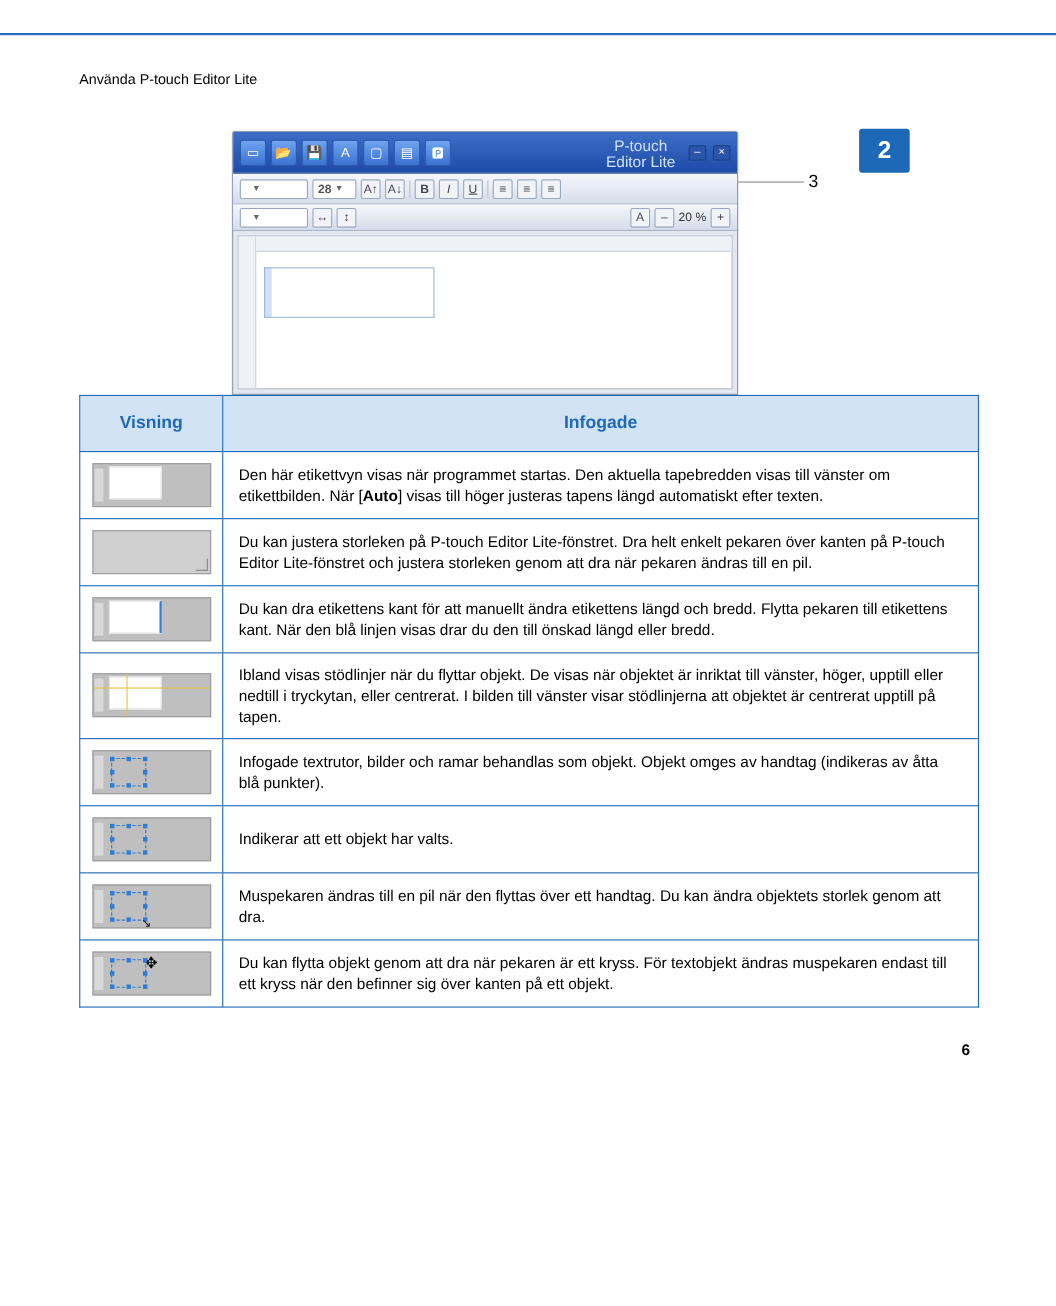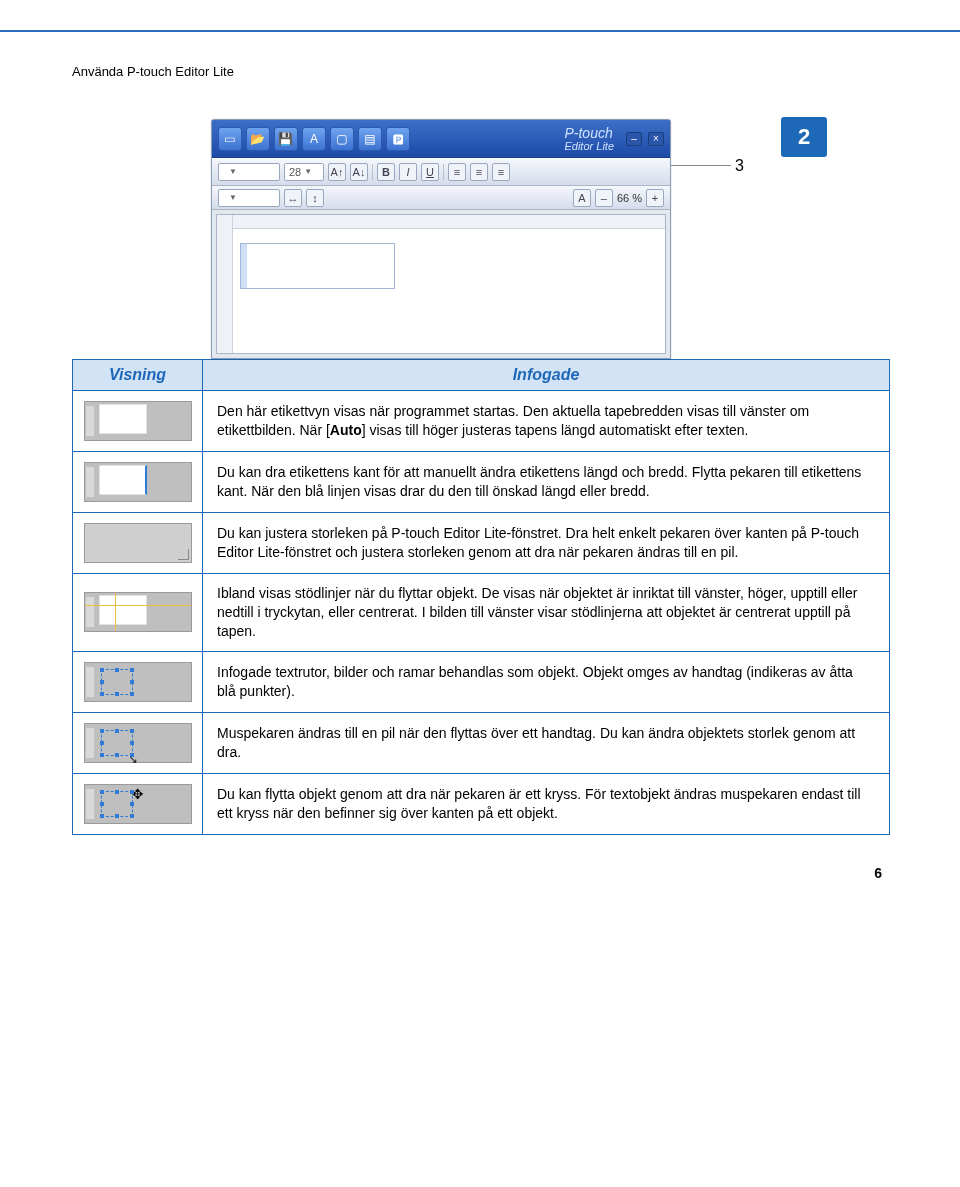--- a/index.html
+++ b/index.html
@@ -49,39 +49,39 @@
     width: 24px; height: 24px;
     background: linear-gradient(#6fa4f0,#3c72d0);
     border: 1px solid #2c5ab0;
     border-radius: 3px;
     display: flex; align-items: center; justify-content: center;
     color: #fff; font-size: 12px;
   }
   .tb-spacer { flex: 1; }
   .brand {
     color: #cfe2ff;
-    font-style: italic;
     font-size: 14px;
     padding: 0 6px;
-  }
-  .brand small { display:block; font-size:11px; line-height:1; }
+    text-align: center;
+  }
+  .brand small { display:block; font-size:14px; line-height:1; }
   .win-ctl { width:16px;height:14px;background:#2a55a8;border:1px solid #1a3f80;color:#fff;font-size:10px;display:flex;align-items:center;justify-content:center;margin-left:2px;border-radius:2px;}
   .toolbar2 {
     height: 28px;
     background: linear-gradient(#f5f7fb,#d5dcea);
     display:flex; align-items:center; gap:4px;
     padding: 0 6px;
     border-bottom: 1px solid #aab5c8;
     font-size: 11px;
   }
   .combo {
     height: 18px; background:#fff; border:1px solid #9aa8bf; border-radius:2px;
     display:flex; align-items:center; padding:0 4px; font-size:11px; color:#555;
   }
-  .combo.w50{width:62px;} .combo.w40{width:40px;}
+  .combo.w50{width:62px;} .combo.w40{width:40px;font-weight:bold;}
   .chev{font-size:8px;color:#666;margin-left:3px;}
   .ico {
     width:18px;height:18px;border:1px solid #9aa8bf;border-radius:2px;background:#f0f3f8;
     display:flex;align-items:center;justify-content:center;font-size:11px;color:#445;
   }
   .toolbar3 {
     height: 24px;
     background: linear-gradient(#f5f7fb,#d5dcea);
     display:flex; align-items:center; gap:4px;
     padding: 0 6px;
@@ -138,24 +138,23 @@
   table.feature {
     width: 100%;
     border-collapse: collapse;
     border: 1.5px solid #1e68b8;
   }
   table.feature thead th {
     background: #d2e3f6;
     color: #1e68b8;
     font-weight: bold;
     font-size: 16px;
-    padding: 6px 10px;
+    padding: 16px 10px;
     border: 1.5px solid #1e68b8;
     text-align: center;
-    font-style: italic;
   }
   table.feature td {
     border: 1.5px solid #1e68b8;
     padding: 10px 14px;
     vertical-align: middle;
     line-height: 1.35;
   }
   table.feature td.thumb {
     width: 130px;
     text-align: center;
@@ -268,21 +267,21 @@
         <div class="toolbar3">
           <div class="combo w50">
               <span>&nbsp;</span>
               <span class="chev">▼</span>
             </div>
           <div class="ico">↔</div>
           <div class="ico">↕</div>
           <div style="flex:1"></div>
           <div class="ico">A</div>
           <div class="ico">–</div>
-          <span>66 %</span>
+          <span>20 %</span>
           <div class="ico">+</div>
         </div>
 
         <div class="canvas-area">
           <div class="ruler-v"></div>
           <div class="ruler-h"></div>
           <div class="tape"></div>
         </div>
       </div>
 
@@ -306,32 +305,32 @@
               <div class="lt"></div>
               <div class="label"></div>
             </div>
         </td>
         <td>
           <span>Den här etikettvyn visas när programmet startas. Den aktuella tapebredden visas till vänster om etikettbilden. När [</span><b>Auto</b><span>] visas till höger justeras tapens längd automatiskt efter texten.</span>
         </td>
       </tr>
       <tr>
         <td class="thumb">
+          <div class="thumbbox gray-only"></div>
+        </td>
+        <td>Du kan justera storleken på P-touch Editor Lite-fönstret. Dra helt enkelt pekaren över kanten på P-touch Editor Lite-fönstret och justera storleken genom att dra när pekaren ändras till en pil.</td>
+      </tr>
+      <tr>
+        <td class="thumb">
           <div class="thumbbox">
               <div class="lt"></div>
               <div class="label" style="border-right:2px solid #2f7bd6;"></div>
             </div>
         </td>
         <td>Du kan dra etikettens kant för att manuellt ändra etikettens längd och bredd. Flytta pekaren till etikettens kant. När den blå linjen visas drar du den till önskad längd eller bredd.</td>
-      </tr>
-      <tr>
-        <td class="thumb">
-          <div class="thumbbox gray-only"></div>
-        </td>
-        <td>Du kan justera storleken på P-touch Editor Lite-fönstret. Dra helt enkelt pekaren över kanten på P-touch Editor Lite-fönstret och justera storleken genom att dra när pekaren ändras till en pil.</td>
       </tr>
       <tr>
         <td class="thumb">
           <div class="thumbbox guides">
               <div class="lt"></div>
               <div class="label"></div>
               <div class="guides"></div>
             </div>
         </td>
         <td>Ibland visas stödlinjer när du flyttar objekt. De visas när objektet är inriktat till vänster, höger, upptill eller nedtill i tryckytan, eller centrerat. I bilden till vänster visar stödlinjerna att objektet är centrerat upptill på tapen.</td>
@@ -349,20 +348,38 @@
                 <i></i>
                 <i></i>
                 <i></i>
               </div>
             </div>
         </td>
         <td>Infogade textrutor, bilder och ramar behandlas som objekt. Objekt omges av handtag (indikeras av åtta blå punkter).</td>
       </tr>
       <tr>
         <td class="thumb">
+          <div class="thumbbox">
+              <div class="lt"></div>
+              <div class="dotsel">
+                <i></i>
+                <i></i>
+                <i></i>
+                <i></i>
+                <i></i>
+                <i></i>
+                <i></i>
+                <i></i>
+              </div>
+            </div>
+        </td>
+        <td>Indikerar att ett objekt har valts.</td>
+      </tr>
+      <tr>
+        <td class="thumb">
           <div class="thumbbox resize">
               <div class="lt"></div>
               <div class="dotsel">
                 <i></i>
                 <i></i>
                 <i></i>
                 <i></i>
                 <i></i>
                 <i></i>
                 <i></i>

